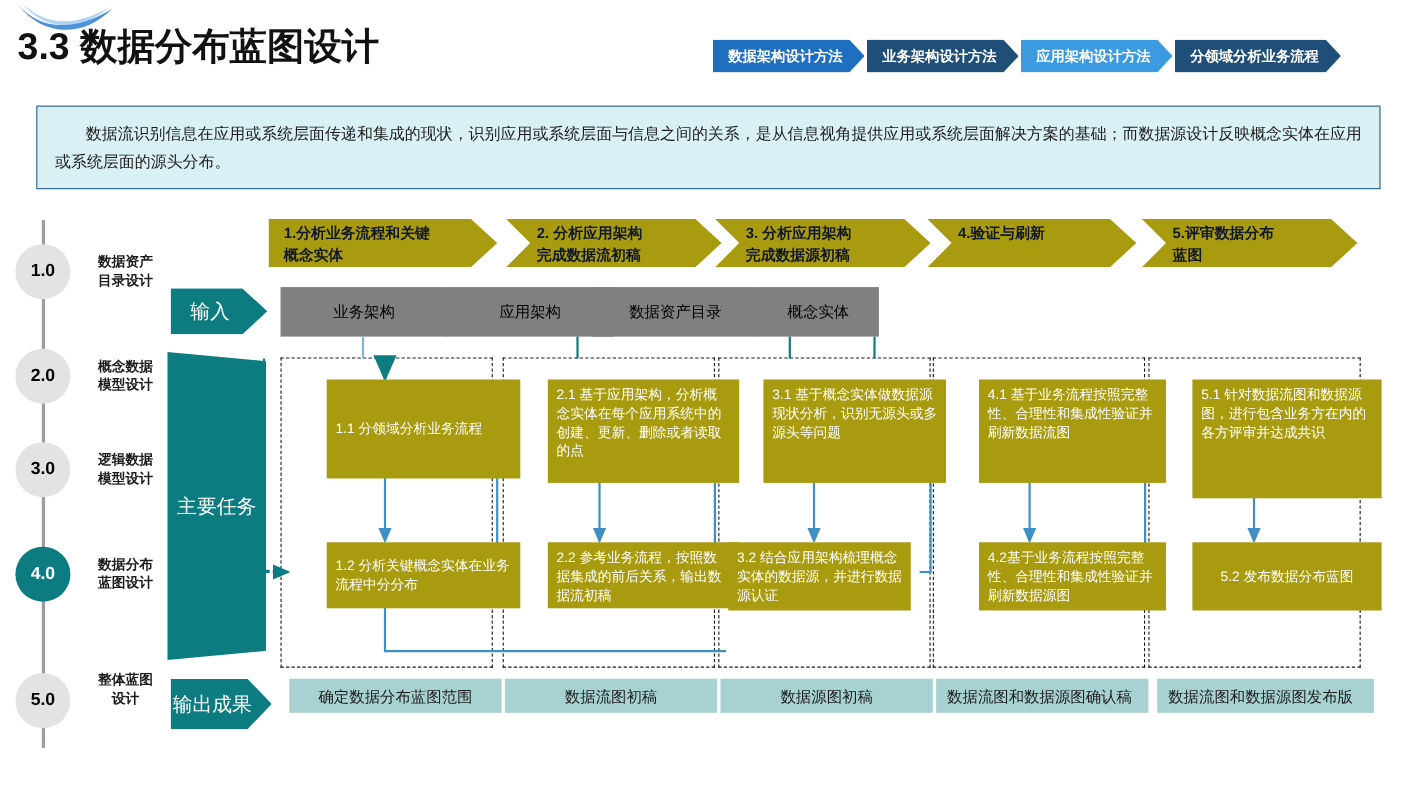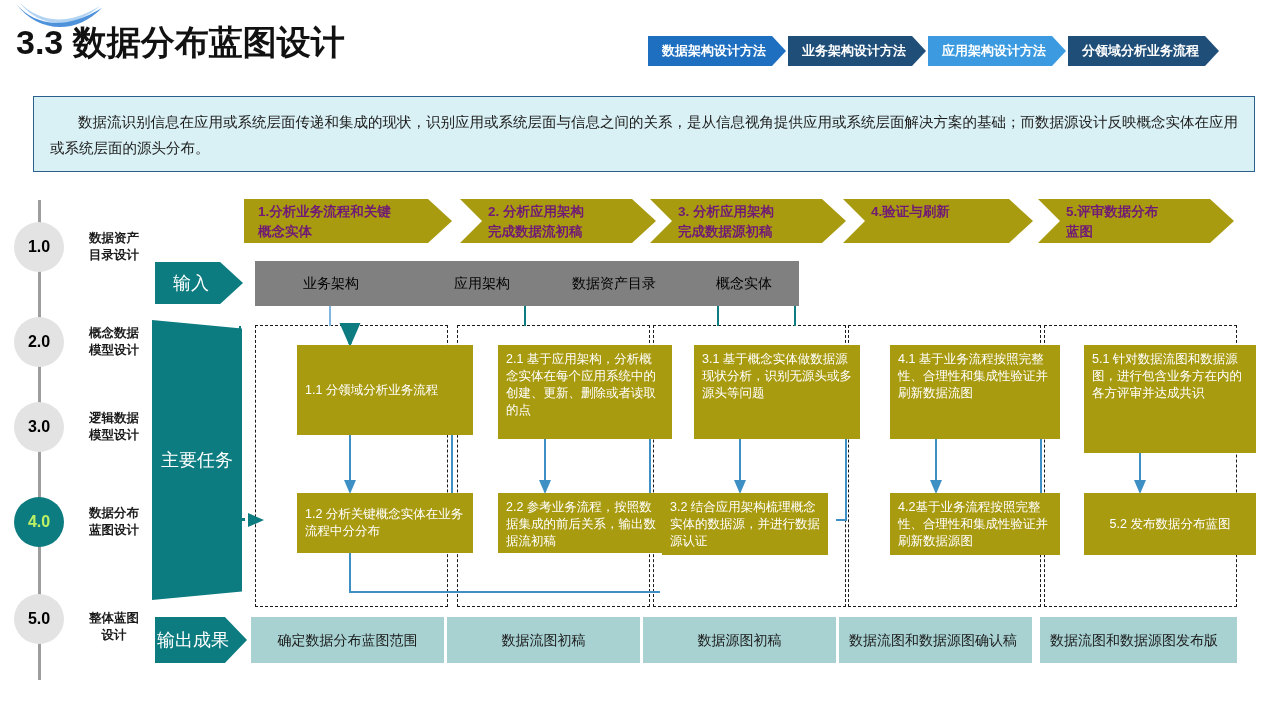--- a/index.html
+++ b/index.html
@@ -47,31 +47,31 @@
     position: absolute; left: 38px; top: 200px; width: 3px; height: 480px;
     background: #9d9d9d;
   }
   .tl-node { position: absolute; left: 0; }
   .tl-circle {
     position: absolute; left: 14px; width: 50px; height: 50px; border-radius: 50%;
     background: #E3E3E3; color: #000000;
     font-size: 16px; font-weight: bold;
     display: flex; align-items: center; justify-content: center;
   }
-  .tl-circle.active { background: #0C7C80; color: #bef264; }
+  .tl-circle.active { background: #0C7C80; color: #ffffff; }
   .tl-label {
     position: absolute; left: 72px; width: 84px;
     font-size: 12.5px; font-weight: bold; color: #1b1b1b;
     line-height: 17px; text-align: center;
   }
 
   
   .phase {
     position: absolute; height: 44px;
-    background: #A99B10; color: #701a75;
+    background: #A99B10; color: #0f172a;
     font-size: 13.5px; font-weight: bold; line-height: 20px;
     padding: 3px 26px 0 14px;
     clip-path: polygon(0 0, calc(100% - 24px) 0, 100% 50%, calc(100% - 24px) 100%, 0 100%);
   }
   .phase.notch {
     clip-path: polygon(0 0, calc(100% - 24px) 0, 100% 50%, calc(100% - 24px) 100%, 0 100%, 22px 50%);
     padding-left: 28px;
   }
 
   
@@ -113,24 +113,24 @@
 
   
   .task {
     position: absolute; background: #A99B10; color: #ffffff;
     font-size: 12.5px; line-height: 17px; padding: 6px 8px 0 8px; margin-left: 30px;
   }
   .task.vcenter { display: flex; align-items: center; padding-top: 0; }
 
   
   .outbox {
-    position: absolute; top: 617px; height: 46px;
+    position: absolute; top: 617px; height: 31px;
     background: #A8D2D2; color: #1b1b1b; font-size: 14px;
     display: flex; align-items: center; justify-content: center;
-    text-align: center; padding: 0 6px; line-height: 20px;
+    text-align: center; padding: 0 6px; line-height: 20px; margin-left: 12px;
   }
 
   
   #wires { position: absolute; left: 0; top: 0; width: 1280px; height: 720px; pointer-events: none; }
 </style>
 </head>
 <body>
 
 <div id="root">
 
@@ -164,21 +164,21 @@
   </div>
   <div class="tl-node">
     <div class="tl-circle" style="top:402px">3.0</div>
     <div class="tl-label" style="top:410px">逻辑数据<br>模型设计</div>
   </div>
   <div class="tl-node">
     <div class="tl-circle active" style="top:497px">4.0</div>
     <div class="tl-label" style="top:505px">数据分布<br>蓝图设计</div>
   </div>
   <div class="tl-node">
-    <div class="tl-circle" style="top:594px">5.0</div>
+    <div class="tl-circle" style="top:612px">5.0</div>
     <div class="tl-label" style="top:610px">整体蓝图<br>设计</div>
   </div>
 
   <div class="phase" style="left:244px; top:199px; width:208px;">1.分析业务流程和关键<br>概念实体</div>
   <div class="phase notch" style="left:460px; top:199px; width:196px;">2. 分析应用架构<br>完成数据流初稿</div>
   <div class="phase notch" style="left:650px; top:199px; width:196px;">3. 分析应用架构<br>完成数据源初稿</div>
   <div class="phase notch" style="left:843px; top:199px; width:190px;" style2="">4.验证与刷新</div>
   <div class="phase notch" style="left:1038px; top:199px; width:196px;">5.评审数据分布<br>蓝图</div>
 
   <div class="rowlabel" id="label-input">输入</div>

